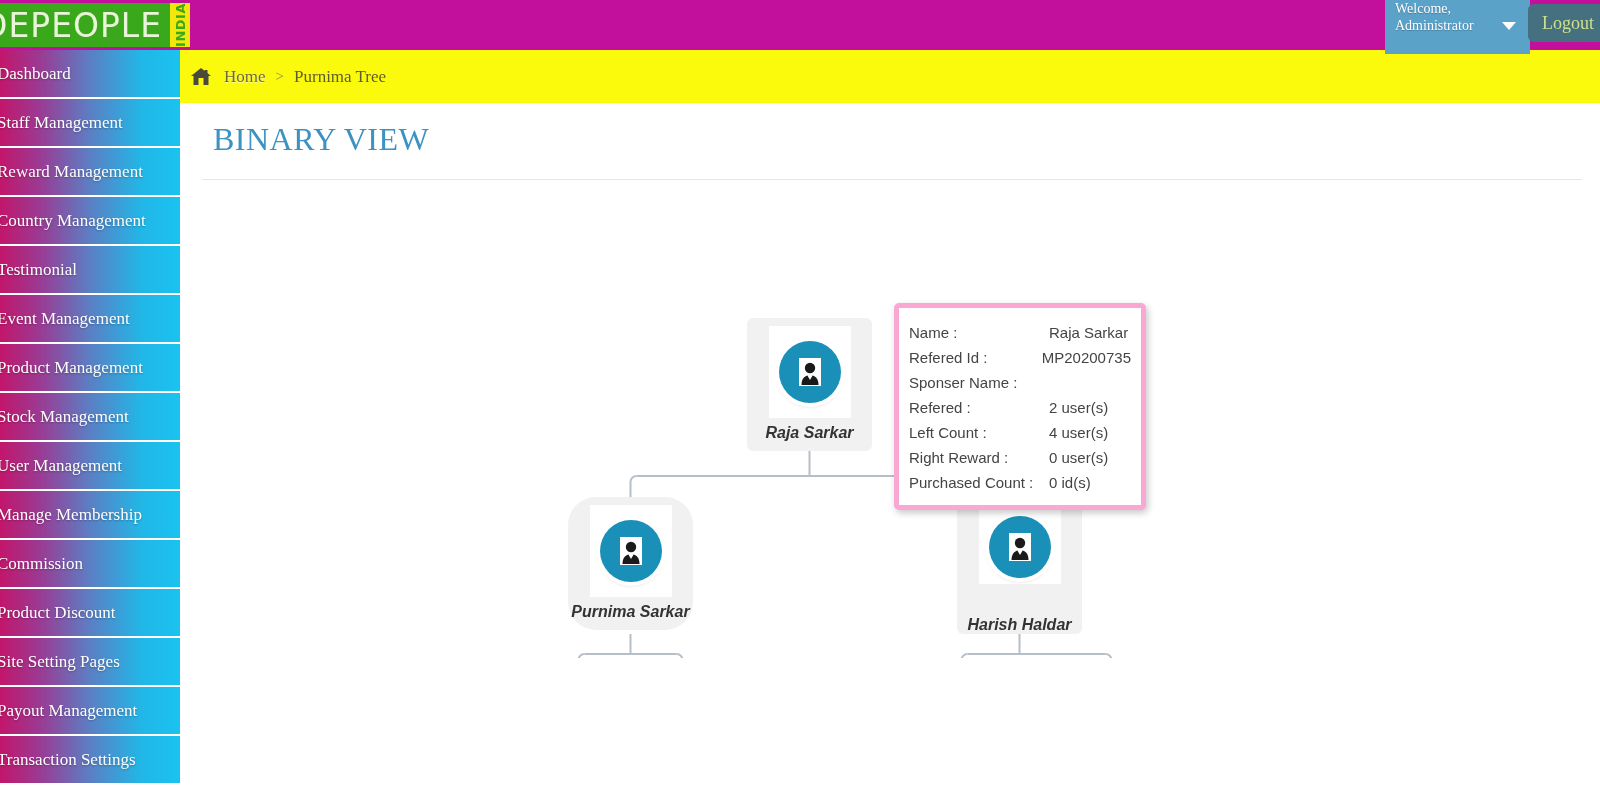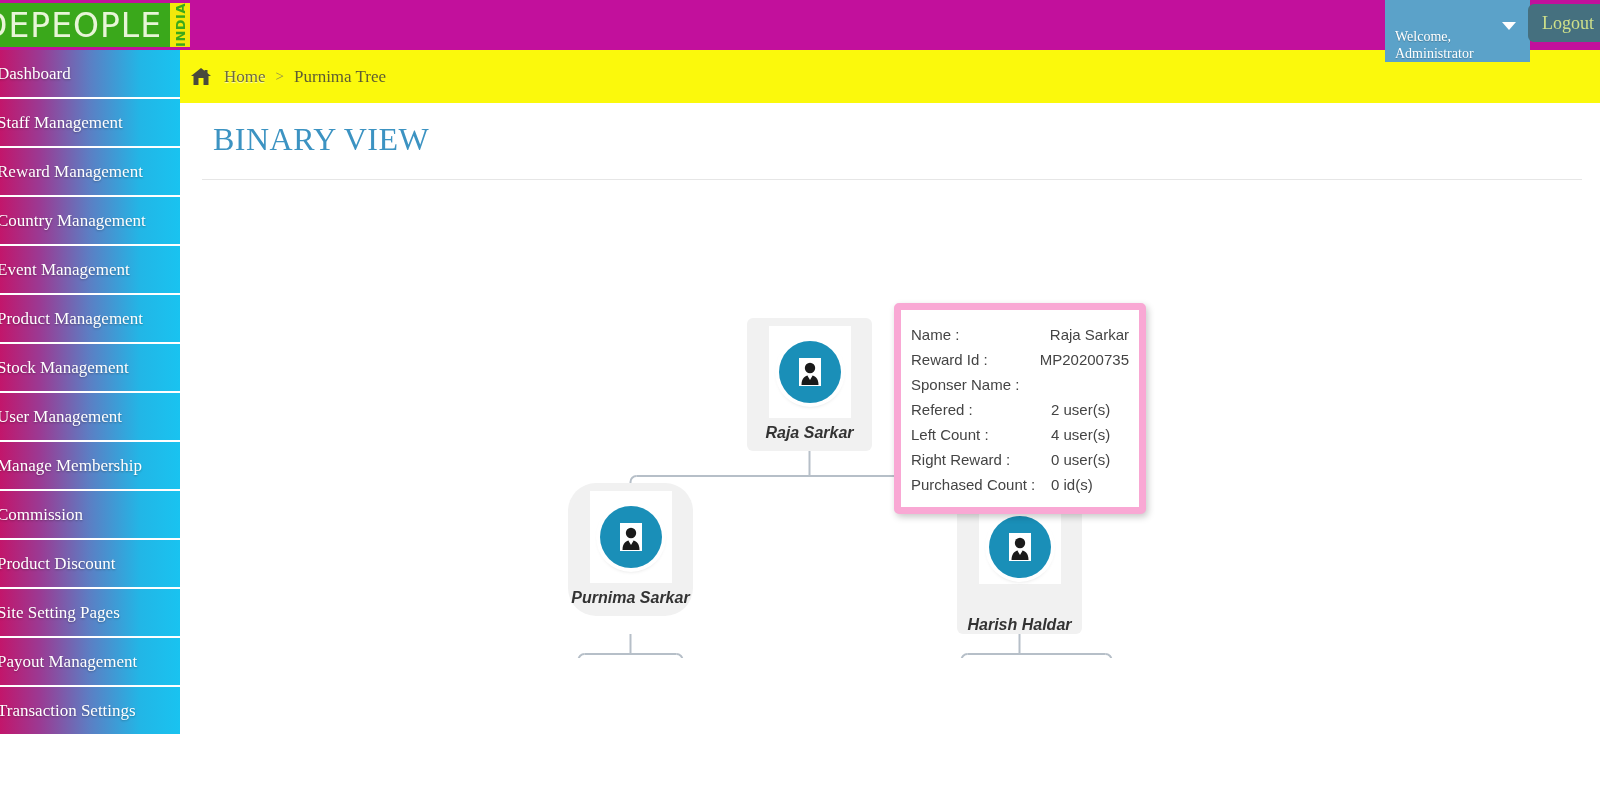--- a/index.html
+++ b/index.html
@@ -46,23 +46,23 @@
     transform: rotate(180deg);
     font-family: "DejaVu Sans", sans-serif;
     font-size: 13px;
     font-weight: bold;
     color: #3aa81b;
     letter-spacing: 0.5px;
   }
 
   .welcome-box {
     position: absolute; top: 0; right: 70px;
-    width: 145px; height: 62px;
+    width: 145px; height: 54px;
     background: #5ba2c9;
-    display: flex; align-items: flex-end;
+    display: flex; align-items: flex-start;
     padding-left: 10px;
   }
   .welcome-text {
     font-family: "Liberation Serif", serif;
     font-size: 14px; line-height: 17px;
     color: #ffffff;
     text-shadow: 0 1px 1px rgba(0,0,0,.25);
   }
   .welcome-caret {
     position: absolute; right: 14px; top: 22px;
@@ -190,21 +190,21 @@
     color: #333333;
     white-space: nowrap;
   }
 
   
   .tooltip {
     position: absolute;
     top: 200px; left: 714px;
     width: 252px;
     background: #ffffff;
-    border: 7px solid #f9a8d4;
+    border: 5px solid #f9a8d4;
     border-radius: 5px;
     box-shadow: 2px 3px 7px rgba(0,0,0,.22);
     padding: 12px 10px 10px 10px;
     z-index: 25;
   }
   .tt-row { display: flex; line-height: 25px; }
   .tt-k {
     width: 140px;
     font-family: "Liberation Sans", sans-serif;
     font-size: 15px; color: #444444;
@@ -268,20 +268,23 @@
       <span class="lbl">Dashboard</span>
     </div>
     <div class="side-item">
       <span class="lbl">Staff Management</span>
     </div>
     <div class="side-item">
       <span class="lbl">Reward Management</span>
     </div>
     <div class="side-item">
       <span class="lbl">Country Management</span>
+    </div>
+    <div class="side-item">
+      <span class="lbl">Testimonial</span>
     </div>
     <div class="side-item">
       <span class="lbl">Event Management</span>
     </div>
     <div class="side-item">
       <span class="lbl">Product Management</span>
     </div>
     <div class="side-item">
       <span class="lbl">Stock Management</span>
     </div>
@@ -360,21 +363,21 @@
               <svg width="34" height="34" viewBox="0 0 34 34">
                 <rect x="6" y="3" width="22" height="28" fill="#ffffff"></rect>
                 <circle cx="17" cy="13" r="5.2" fill="#1a1a1a"></circle>
                 <path d="M8.5 30 C8.5 23 12.2 20.2 17 20.2 C21.8 20.2 25.5 23 25.5 30 Z" fill="#1a1a1a"></path>
                 <path d="M14.4 20.6 L17 25 L19.6 20.6 L17 19.4 Z" fill="#ffffff"></path>
               </svg>
             </div>
           </div>
           <div class="nm">Raja Sarkar</div>
         </div>
-        <div class="node" style="left: 388px; top: 380px; border-radius: 28px;">
+        <div class="node" style="left: 388px; top: 394px; border-radius: 28px;">
           <div class="photo">
             <div class="avatar">
               <svg width="34" height="34" viewBox="0 0 34 34">
                 <rect x="6" y="3" width="22" height="28" fill="#ffffff"></rect>
                 <circle cx="17" cy="13" r="5.2" fill="#1a1a1a"></circle>
                 <path d="M8.5 30 C8.5 23 12.2 20.2 17 20.2 C21.8 20.2 25.5 23 25.5 30 Z" fill="#1a1a1a"></path>
                 <path d="M14.4 20.6 L17 25 L19.6 20.6 L17 19.4 Z" fill="#ffffff"></path>
               </svg>
             </div>
           </div>
@@ -447,21 +450,21 @@
         </div>
       </div>
   </div>
 
   <div class="tooltip" id="tooltip">
       <div class="tt-row">
         <span class="tt-k">Name :</span>
         <span class="tt-v">Raja Sarkar</span>
       </div>
       <div class="tt-row">
-        <span class="tt-k">Reward Id :</span>
+        <span class="tt-k">Refered Id :</span>
         <span class="tt-v">MP20200735</span>
       </div>
       <div class="tt-row">
         <span class="tt-k">Sponser Name :</span>
         <span class="tt-v"></span>
       </div>
       <div class="tt-row">
         <span class="tt-k">Refered :</span>
         <span class="tt-v">2 user(s)</span>
       </div>

